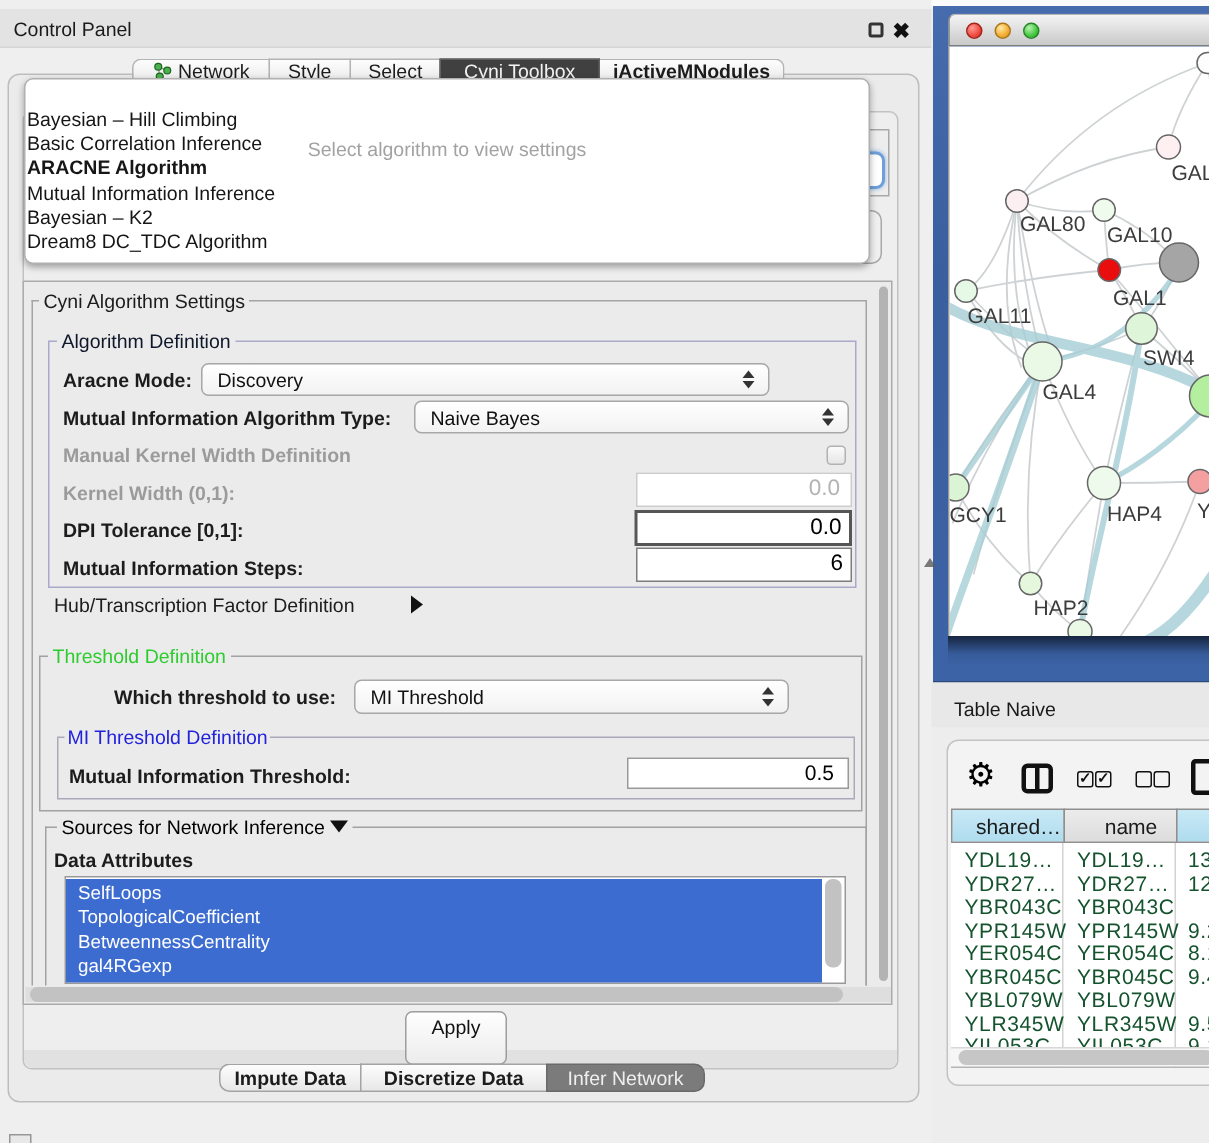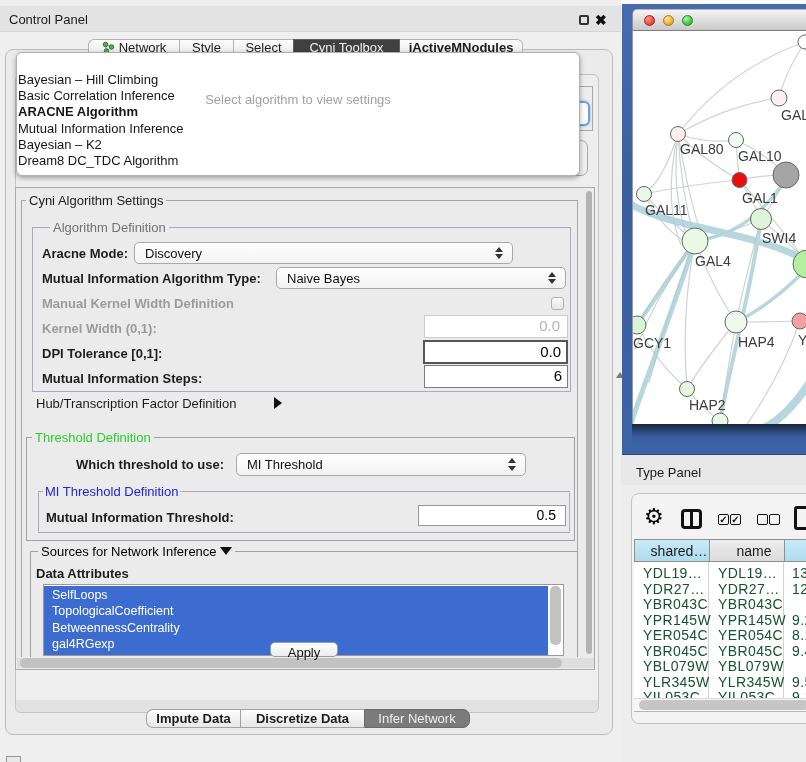--- a/index.html
+++ b/index.html
@@ -58,21 +58,21 @@
 
 <div class="abs" style="left:15px;top:187px;width:580px;height:483px;background:#ebebeb;border:1px solid #ababab;"></div>
 <div class="abs" style="left:586px;top:191px;width:6px;height:463px;background:#b3b3b3;border-radius:3px;"></div>
 <div class="abs" style="left:17px;top:658px;width:577px;height:10px;background:#dedede;"></div>
 <div class="abs" style="left:20px;top:658px;width:542px;height:10px;background:#c2c2c2;border-radius:5px;"></div>
 
 <div class="abs" style="left:21px;top:200px;width:557px;height:457px;border:1px solid #a4a4a4;border-bottom:none;"></div>
 <div class="abs" style="left:26px;top:193px;background:#ebebeb;padding:0 3px;font-size:13px;color:#1c1c1c;">Cyni Algorithm Settings</div>
 
 <div class="abs" style="left:32px;top:227px;width:539px;height:165px;border:1px solid #a9a9c9;"></div>
-<div class="abs" style="left:38px;top:220px;background:#ebebeb;padding:0 3px;font-size:13px;color:#737373;margin-left:12px;">Algorithm Definition</div>
+<div class="abs" style="left:38px;top:220px;background:#ebebeb;padding:0 3px;font-size:13px;color:#0f172a;">Algorithm Definition</div>
 
 <div class="abs b13" style="left:42px;top:246px;">Aracne Mode:</div>
 <div class="abs combo" style="left:134px;top:242px;width:379px;height:22px;">
     <span>Discovery</span>
     <i class="arr up"></i>
     <i class="arr dn"></i>
   </div>
 <div class="abs b13" style="left:42px;top:271px;">Mutual Information Algorithm Type:</div>
 <div class="abs combo" style="left:276px;top:267px;width:290px;height:22px;">
     <span>Naive Bayes</span>
@@ -113,21 +113,21 @@
 
 <div class="abs" style="left:30px;top:551px;width:548px;height:106px;border:1px solid #a2a2a2;border-bottom:none;"></div>
 <div class="abs" style="left:38px;top:544px;background:#ebebeb;padding:0 3px;font-size:13px;color:#000000;">Sources for Network Inference <span style="display:inline-block;width:0;height:0;border-top:8px solid #111;border-left:6px solid transparent;border-right:6px solid transparent;vertical-align:1px;"></span></div>
 <div class="abs b13" style="left:36px;top:566px;">Data Attributes</div>
 
 <div class="abs" style="left:43px;top:584px;width:521px;height:72px;border:1px solid #999;background:#fff;"></div>
 <div class="abs" style="left:44px;top:586px;width:504px;height:69px;background:#3d6cd1;"></div>
 <div class="abs" style="left:52px;top:587px;font-size:12.5px;color:#fff;line-height:16.3px;">SelfLoops<br>TopologicalCoefficient<br>BetweennessCentrality<br>gal4RGexp</div>
 <div class="abs" style="left:550px;top:586px;width:11px;height:59px;background:#c2c2c2;border-radius:5px;"></div>
 
-<div class="abs" style="left:270px;top:642px;width:68px;height:15px;background:linear-gradient(#fefefe,#ececec);border:1px solid #9e9e9e;border-radius:5px;text-align:center;line-height:19px;font-size:13px;color:#111;">Apply</div>
+<div class="abs" style="left:270px;top:674px;width:68px;height:36px;background:linear-gradient(#fefefe,#ececec);border:1px solid #9e9e9e;border-radius:5px;text-align:center;line-height:19px;font-size:13px;color:#111;">Apply</div>
 
 <div class="abs" style="left:16px;top:52px;width:564px;height:124px;background:#fff;border:1px solid #b0b0b0;border-radius:6px;box-shadow:0 2px 5px rgba(0,0,0,0.35);"></div>
 <div class="abs" style="left:16px;top:58px;width:564px;text-align:center;font-size:13px;color:#a2a2a2;margin-top:34px;">Select algorithm to view settings</div>
 <div class="abs" style="left:18px;top:72px;font-size:13px;color:#161616;line-height:16.2px;">Bayesian – Hill Climbing<br>Basic Correlation Inference<br><b>ARACNE Algorithm</b><br>Mutual Information Inference<br>Bayesian – K2<br>Dream8 DC_TDC Algorithm</div>
 
 <div class="abs" style="left:146px;top:709px;height:19px;display:flex;">
   <div style="display:flex;align-items:center;justify-content:center;width:94px;background:linear-gradient(#fdfdfd,#e7e7e7);border:1px solid #a3a3a3;border-right:none;border-radius:7px 0 0 7px;font-size:13px;font-weight:bold;color:#1c1c1c;">Impute Data</div>
   <div style="display:flex;align-items:center;justify-content:center;width:124px;background:linear-gradient(#fdfdfd,#e7e7e7);border:1px solid #a3a3a3;border-right:none;font-size:13px;font-weight:bold;color:#1c1c1c;">Discretize Data</div>
   <div style="display:flex;align-items:center;justify-content:center;width:106px;background:#7b7b7b;border:1px solid #6a6a6a;border-radius:0 7px 7px 0;font-size:13px;color:#efefef;">Infer Network</div>
 </div>
@@ -215,21 +215,21 @@
     <text x="0" y="317">GCY1</text>
     <text x="105" y="316">HAP4</text>
     <text x="165" y="314">Y</text>
     <text x="56" y="379">HAP2</text>
   </g>
 </svg>
 </div>
 <div class="abs" style="left:632px;top:424px;width:174px;height:20px;background:linear-gradient(rgba(16,26,46,0.85),rgba(40,70,120,0.25) 60%,rgba(40,60,100,0));"></div>
 
 <div class="abs" style="left:621px;top:455px;width:185px;height:30px;background:#e8e8e8;"></div>
-<div class="abs" style="left:636px;top:465px;font-size:13px;color:#1a1a1a;">Type Panel</div>
+<div class="abs" style="left:636px;top:465px;font-size:13px;color:#1a1a1a;">Table Naive</div>
 <div class="abs" style="left:621px;top:485px;width:185px;height:277px;background:#ededed;"></div>
 <div class="abs" style="left:631px;top:493px;width:190px;height:231px;background:#f3f3f3;border:1px solid #c3c3c3;border-radius:8px;"></div>
 
 <div class="abs" style="left:644px;top:504px;font-size:22px;color:#000;">⚙</div>
 <div class="abs" style="left:681px;top:509px;width:21px;height:20px;border:3px solid #111;border-radius:4px;"></div>
 <div class="abs" style="left:690px;top:511px;width:3px;height:16px;background:#111;"></div>
 <div class="abs chk" style="left:718px;top:514px;">✓</div>
 <div class="abs chk" style="left:730px;top:514px;">✓</div>
 <div class="abs chk" style="left:757px;top:514px;"></div>
 <div class="abs chk" style="left:769px;top:514px;"></div>

